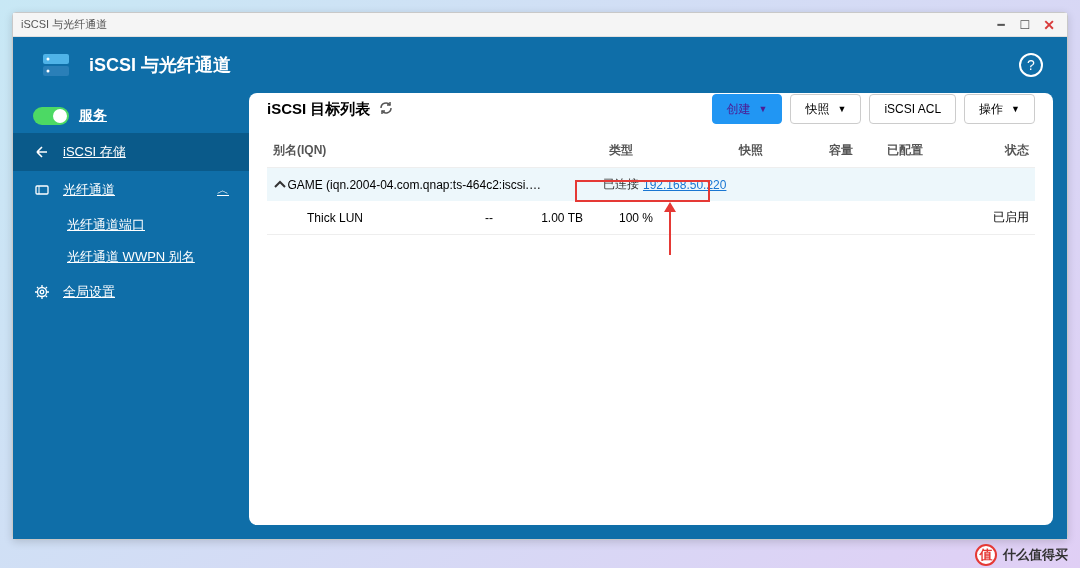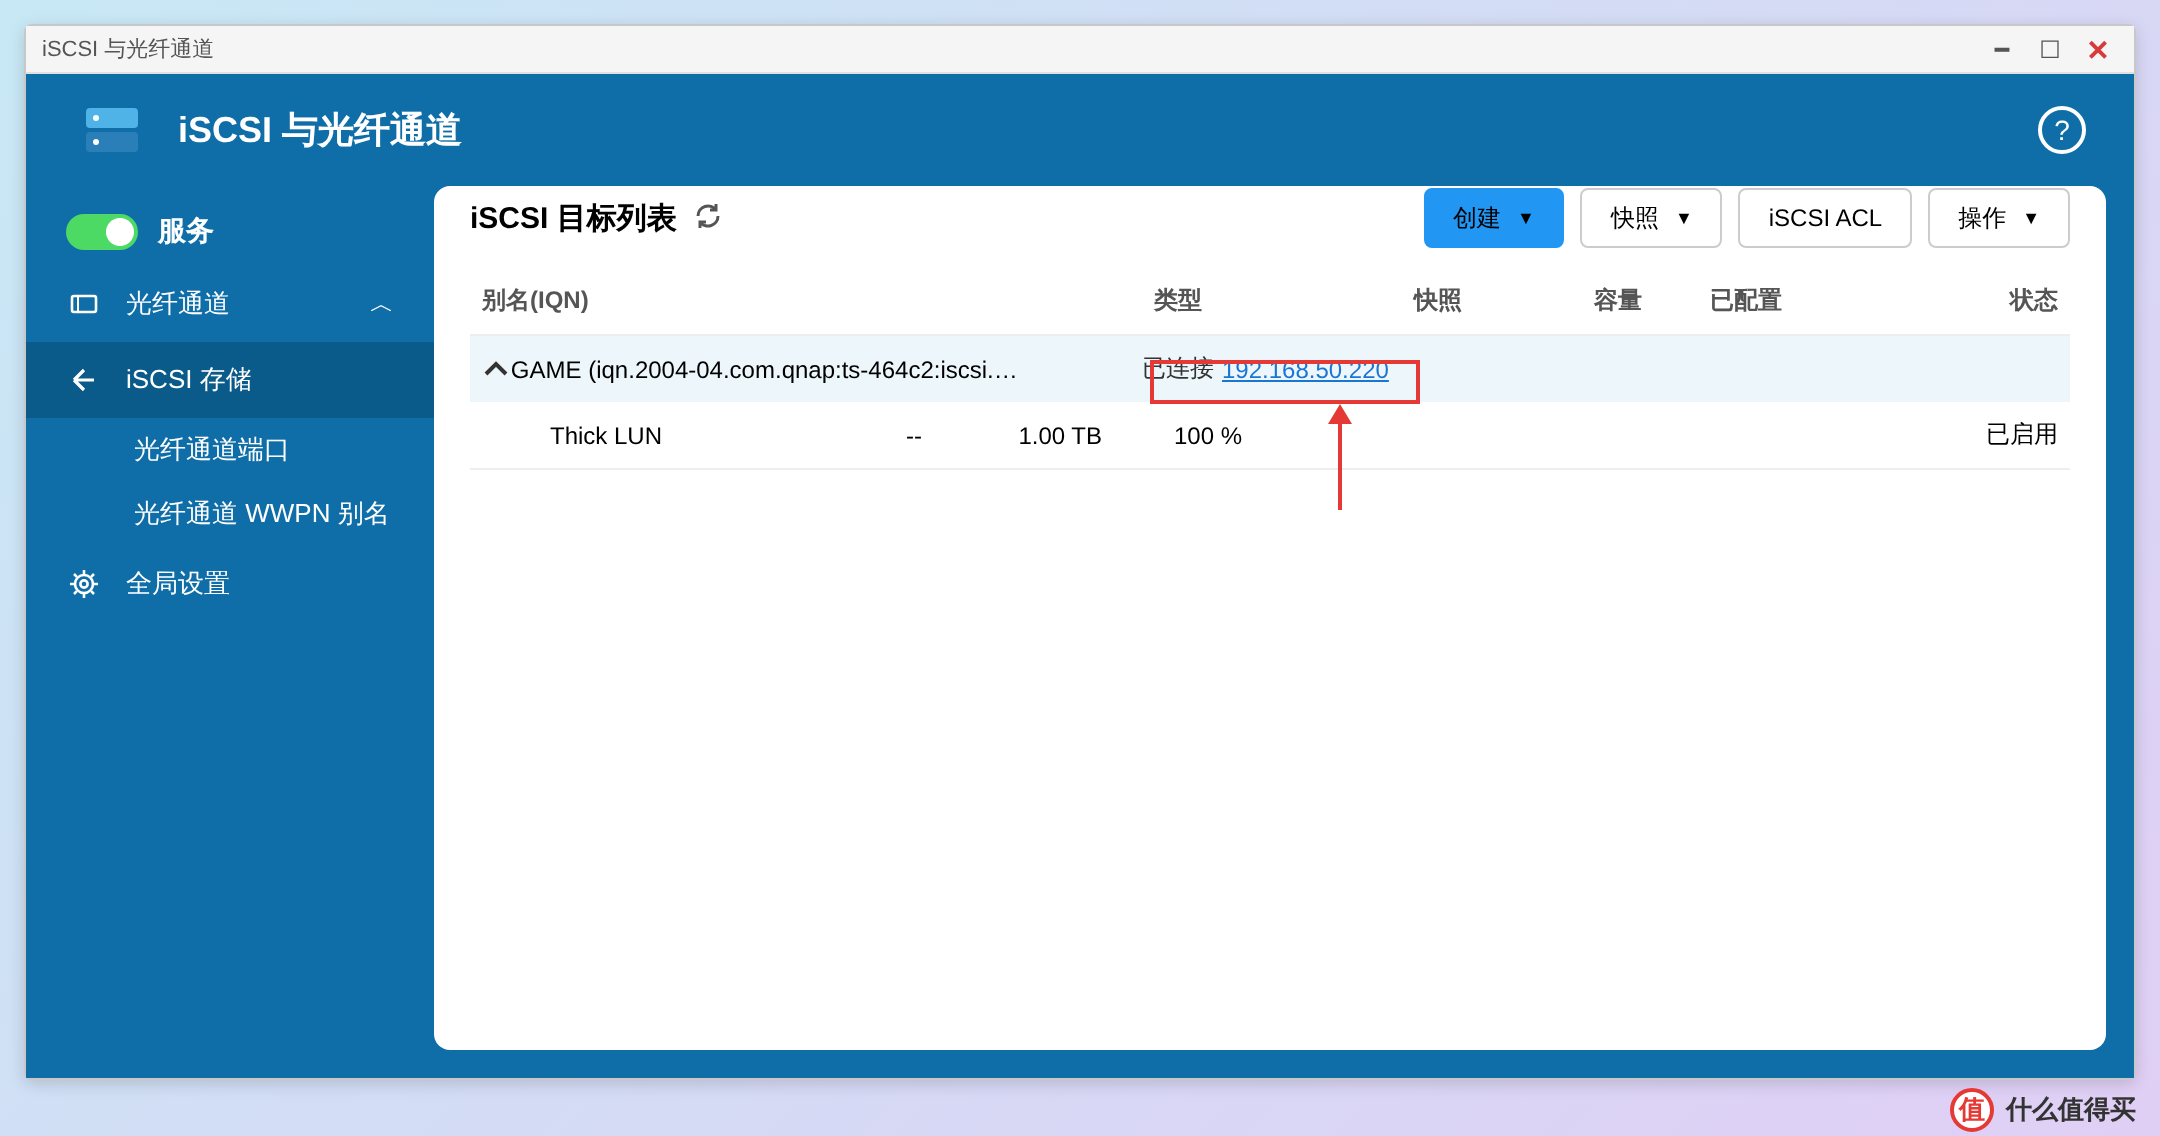--- a/index.html
+++ b/index.html
@@ -8,36 +8,36 @@
 .titlebar { height: 24px; background: #f5f5f5; border-bottom: 1px solid #e0e0e0; display: flex; align-items: center; padding: 0 8px; font-size: 11px; color: #555; }
 .titlebar-spacer { flex: 1; }
 .titlebar-btn { width: 20px; height: 16px; display: flex; align-items: center; justify-content: center; margin-left: 4px; cursor: pointer; font-size: 12px; }
 .titlebar-btn.close { color: #d93b3b; font-weight: bold; font-size: 14px; }
 .app-body { flex: 1; display: flex; flex-direction: column; background: #0f6ea8; }
 .app-header { height: 56px; display: flex; align-items: center; padding: 0 24px; color: #fff; }
 .app-icon { width: 38px; height: 38px; margin-right: 14px; display:flex;align-items:center;justify-content:center;}
 .app-title { font-size: 18px; font-weight: 600; }
 .help-icon { margin-left: auto; width: 24px; height: 24px; border: 2px solid #fff; border-radius: 50%; display: flex; align-items: center; justify-content: center; font-size: 14px; color: #fff; cursor: pointer; }
 .content-area { flex: 1; display: flex; }
-.sidebar { width: 204px; color: #fff; padding-top: 6px; }
+.sidebar { width: 236px; color: #fff; padding-top: 6px; text-decoration: underline; }
 .service-row { display: flex; align-items: center; padding: 8px 20px; font-size: 14px; font-weight: 600; }
 .toggle { width: 36px; height: 18px; background: #4cd964; border-radius: 9px; position: relative; margin-right: 10px; cursor: pointer; }
 .toggle::after { content: ""; position: absolute; left: 20px; top: 2px; width: 14px; height: 14px; background: #fff; border-radius: 50%; }
 .nav-item { display: flex; align-items: center; padding: 10px 20px; font-size: 13px; cursor: pointer; }
 .nav-item.active { background: #0a5a8a; }
 .nav-item .nav-icon { width: 18px; margin-right: 12px; display:flex;align-items:center;justify-content:center; }
 .nav-item .chevron { margin-left: auto; font-size: 12px; }
 .nav-sub { padding: 7px 20px 7px 54px; font-size: 13px; cursor: pointer; }
 .main-panel { flex: 1; background: #fff; border-radius: 8px; margin: 0 14px 14px 0; padding: 1px 18px; display: flex; flex-direction: column; overflow: hidden; }
 .panel-header { display: flex; align-items: center; margin-bottom: 10px; }
 .panel-title { font-size: 15px; font-weight: 600; margin-right: 8px; }
 .refresh-icon { cursor: pointer; font-size: 14px; color: #666; }
 .panel-spacer { flex: 1; }
 .btn { height: 30px; padding: 0 14px; border: 1px solid #ccc; border-radius: 4px; background: #fff; font-size: 12px; display: inline-flex; align-items: center; cursor: pointer; margin-left: 8px; }
-.btn.primary { background: #2196f3; border-color: #2196f3; color: #000000; }
+.btn.primary { background: #2196f3; border-color: #2196f3; color: #4c1d95; }
 .btn .caret { margin-left: 8px; font-size: 9px; }
 .table { flex: 1; font-size: 12px; text-align: right; }
 .thead { display: flex; padding: 8px 6px; color: #555; border-bottom: 1px solid #eee; font-weight:600;}
 .trow { display: flex; align-items: center; padding: 8px 6px; }
 .trow.target { background: #edf7fb; }
 .trow.lun { border-bottom: 1px solid #eee; }
 .col-alias { flex: 0 0 270px; display: flex; align-items: center; overflow: hidden; white-space: nowrap; }
 .col-type { flex: 0 0 90px; }
 .col-snap { flex: 0 0 130px; }
 .col-cap { flex: 0 0 90px; }
@@ -78,38 +78,38 @@
       <div class="help-icon">?</div>
     </div>
 
     <div class="content-area">
       <div class="sidebar">
         <div class="service-row">
           <div class="toggle"></div>
           <span>服务</span>
         </div>
 
+        <div class="nav-item active">
+          <span class="nav-icon">
+            <svg width="16" height="16" viewBox="0 0 16 16">
+                <path d="M3 8 L8 3 M3 8 L8 13 M3 8 L13 8" stroke="#fff" stroke-width="1.6" fill="none"></path>
+              </svg>
+          </span>
+          <span>iSCSI 存储</span>
+        </div>
+
         <div class="nav-item">
           <span class="nav-icon">
             <svg width="16" height="16" viewBox="0 0 16 16">
                 <rect x="2" y="4" width="12" height="8" rx="1" stroke="#fff" stroke-width="1.3" fill="none"></rect>
                 <line x1="5" y1="4" x2="5" y2="12" stroke="#fff" stroke-width="1"></line>
               </svg>
           </span>
           <span>光纤通道</span>
           <span class="chevron">︿</span>
-        </div>
-
-        <div class="nav-item active">
-          <span class="nav-icon">
-            <svg width="16" height="16" viewBox="0 0 16 16">
-                <path d="M3 8 L8 3 M3 8 L8 13 M3 8 L13 8" stroke="#fff" stroke-width="1.6" fill="none"></path>
-              </svg>
-          </span>
-          <span>iSCSI 存储</span>
         </div>
         <div class="nav-sub">光纤通道端口</div>
         <div class="nav-sub">光纤通道 WWPN 别名</div>
 
 
         <div class="nav-item">
           <span class="nav-icon">
             <svg width="16" height="16" viewBox="0 0 16 16">
                 <circle cx="8" cy="8" r="4.5" stroke="#fff" stroke-width="1.3" fill="none"></circle>
                 <circle cx="8" cy="8" r="1.8" stroke="#fff" stroke-width="1.3" fill="none"></circle>

